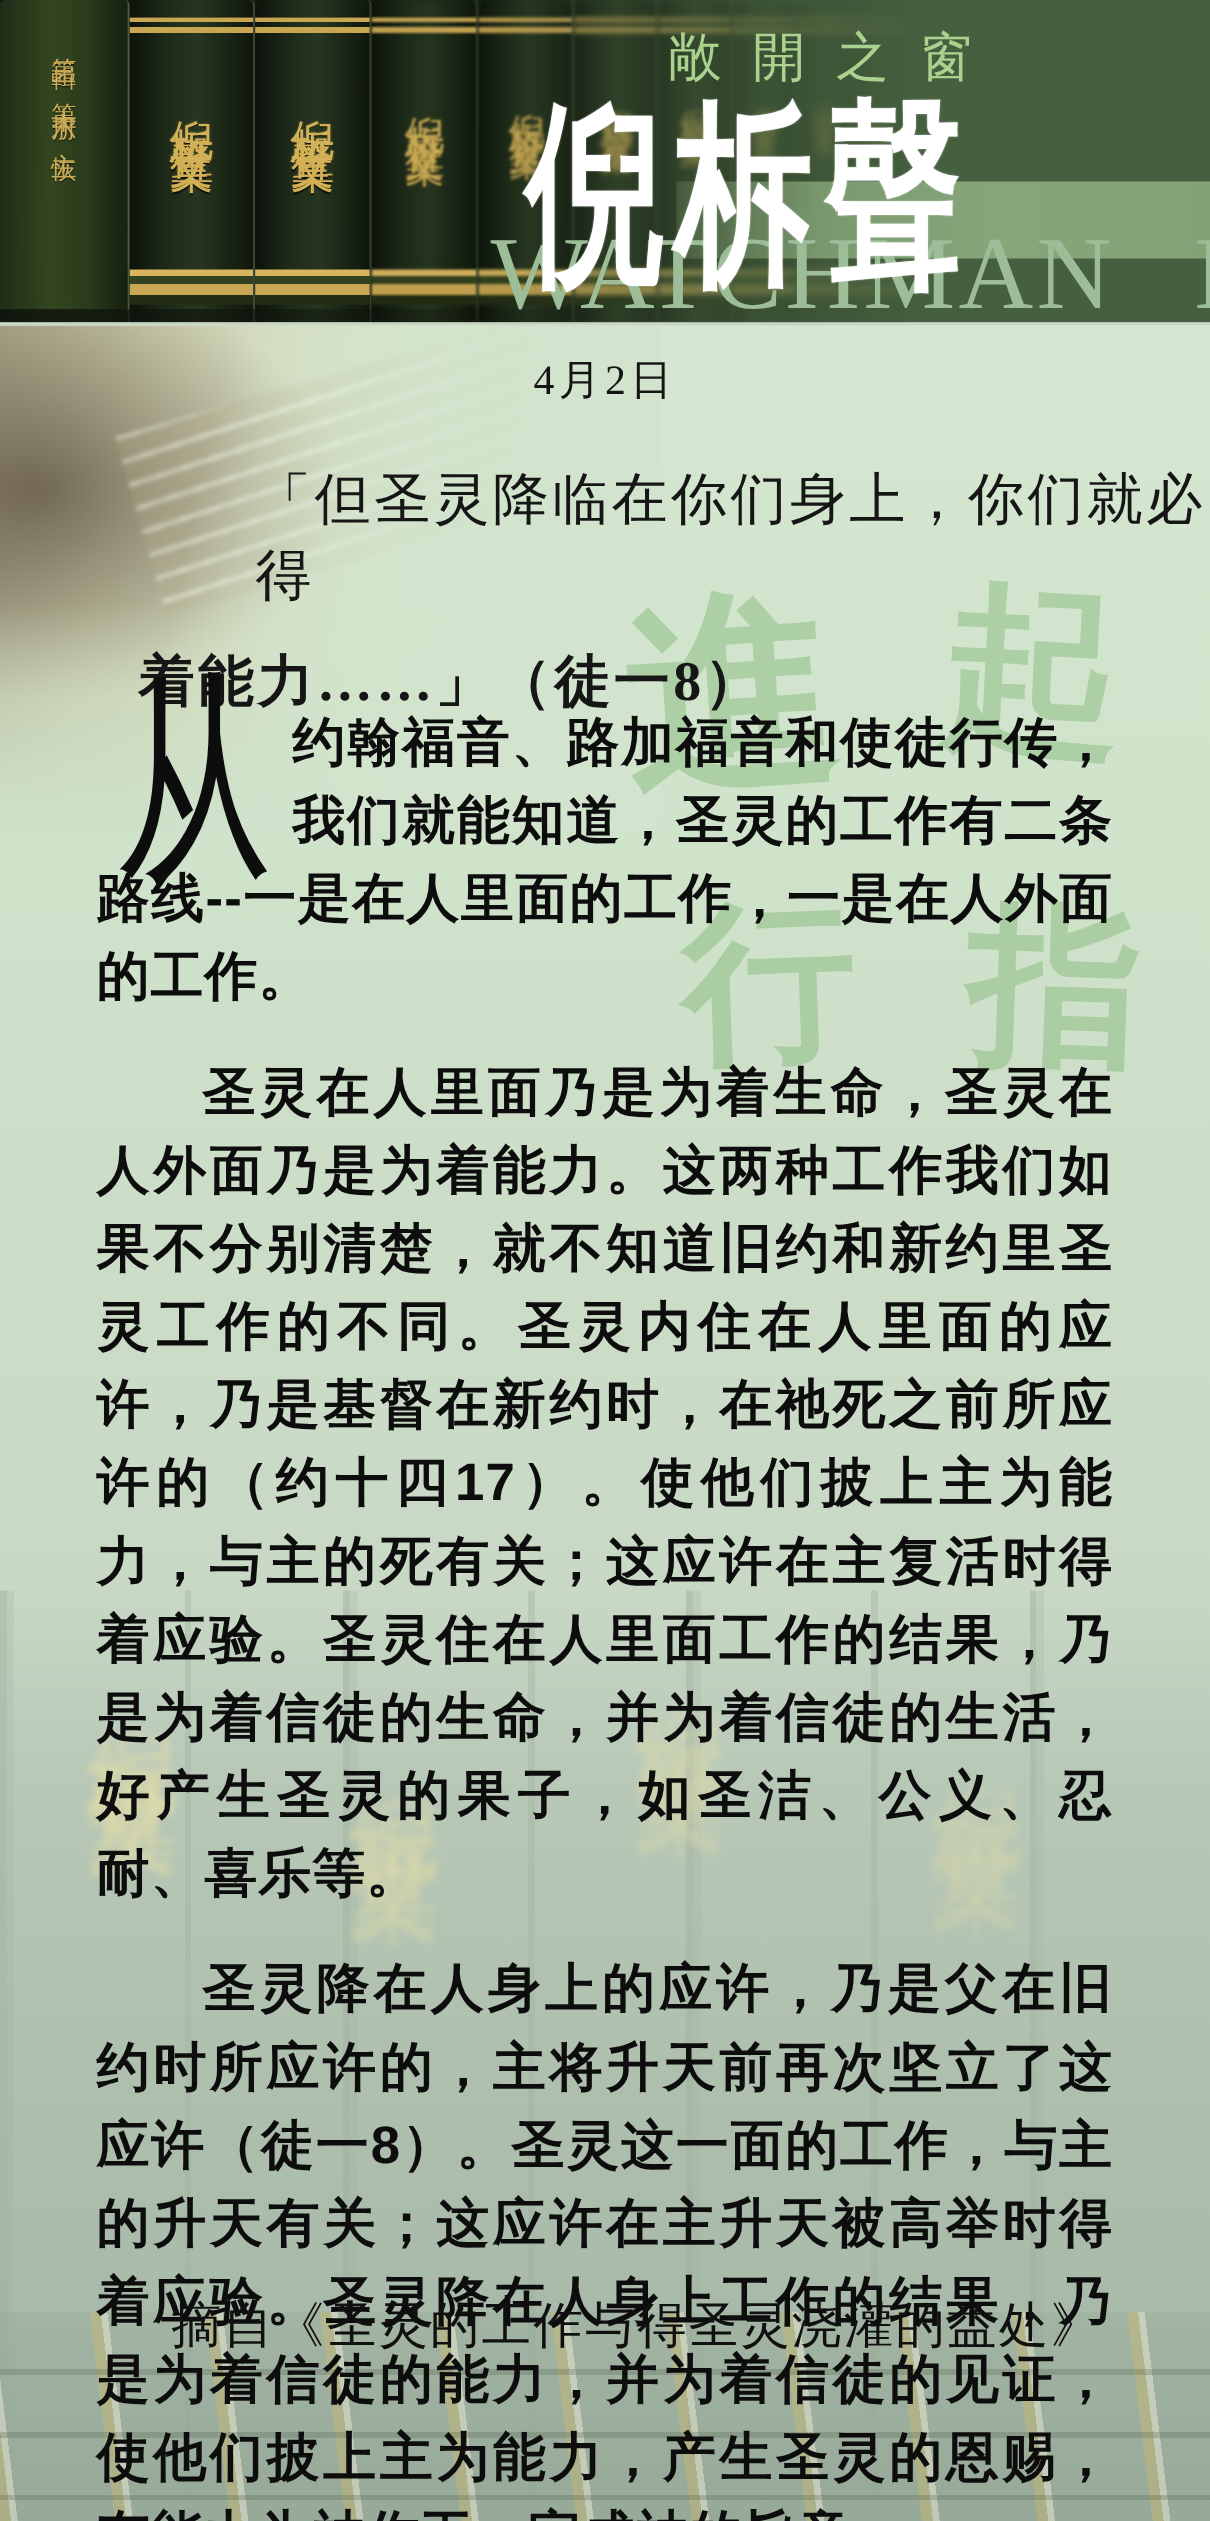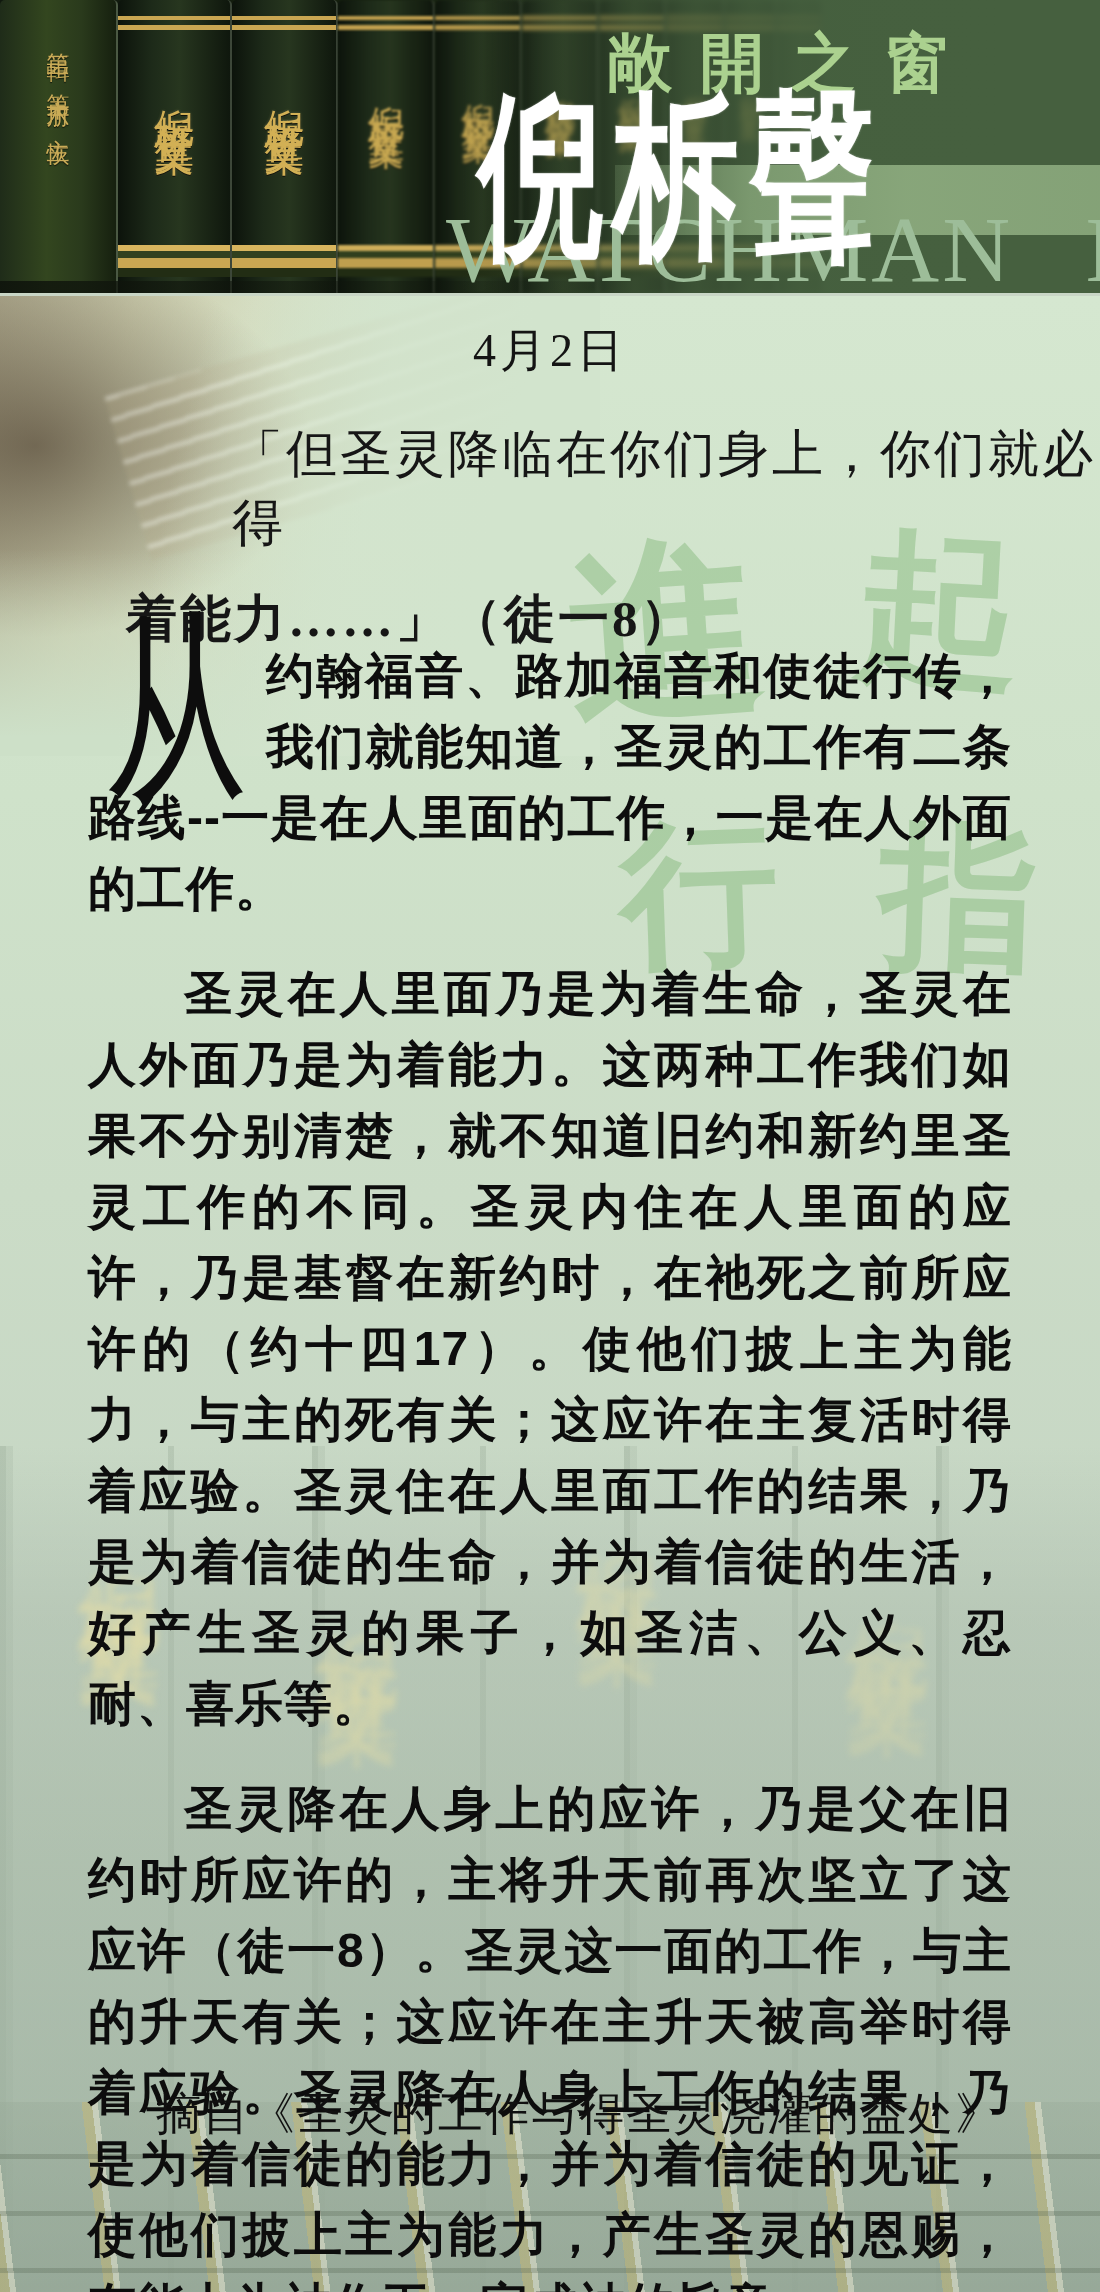--- a/index.html
+++ b/index.html
@@ -22,21 +22,21 @@
         color:#d2b055;font-family:"Liberation Serif","DejaVu Serif",serif;font-size:40px;
         letter-spacing:7px;text-shadow:0 1px 1px rgba(0,0,0,.8),0 0 3px rgba(255,230,160,.25);}
   .sp-e{display:block;margin:34px auto 0;writing-mode:vertical-rl;text-orientation:upright;
         color:#c9ab57;font-family:"Liberation Serif","DejaVu Serif",serif;font-size:23px;
         letter-spacing:4px;text-shadow:0 1px 1px rgba(0,0,0,.7);}
   .shelf-shadow{position:absolute;left:0;bottom:0;width:640px;height:12px;
         background:linear-gradient(90deg,rgba(15,20,12,.9),rgba(15,20,12,0));}
   .banner-shade{position:absolute;inset:0;
         background:linear-gradient(90deg,rgba(70,96,63,0) 42%,rgba(70,96,63,.62) 62%,rgba(70,96,63,.96) 80%,#46603f 92%);}
   .masthead{position:absolute;top:20px;left:608px;width:480px;color:#abd18f;
-        font-family:"Liberation Serif","DejaVu Serif",serif;font-weight:700;font-size:64px;
+        font-family:"Liberation Serif","DejaVu Serif",serif;font-weight:400;font-size:48px;
         letter-spacing:28px;white-space:nowrap;}
   .band{position:absolute;top:165px;left:615px;right:0;height:70px;
         background:linear-gradient(90deg,rgba(132,163,118,.25) 0%,rgba(133,164,120,.85) 28%,rgba(139,169,125,.95) 60%,rgba(139,169,125,.9) 100%);}
   .band-text{position:absolute;top:168px;left:788px;color:#ffffff;font-size:60px;line-height:66px;
         font-weight:700;letter-spacing:7px;white-space:nowrap;}
   .calligraphy{position:absolute;top:58px;left:478px;color:#ffffff;
         font-family:"Liberation Serif","DejaVu Serif",serif;font-weight:700;font-size:160px;
         letter-spacing:14px;white-space:nowrap;transform:scale(.78,1.12);transform-origin:left top;
         text-shadow:0 0 2px rgba(255,255,255,.55);}
   .watchman{position:absolute;bottom:-10px;left:446px;color:#9dbd99;
@@ -68,21 +68,21 @@
   .ghost-col{position:absolute;writing-mode:vertical-rl;text-orientation:upright;
         color:rgba(228,222,168,.5);font-family:"Liberation Serif","DejaVu Serif",serif;
         font-size:84px;letter-spacing:14px;filter:blur(3px);}
   .stackbands{position:absolute;left:0;right:0;bottom:0;height:190px;
         background:
          repeating-linear-gradient(180deg,rgba(0,0,0,0) 0 52px,rgba(82,98,78,.28) 52px 57px),
          repeating-linear-gradient(83deg,rgba(206,186,106,.4) 0 10px,rgba(246,242,220,.45) 10px 16px,rgba(0,0,0,0) 16px 104px),
          linear-gradient(180deg,rgba(150,168,150,.35),rgba(142,160,144,.6));}
 
   .date{position:absolute;top:24px;left:0;width:100%;text-align:center;z-index:5;
-        font-family:"Liberation Serif","DejaVu Serif",serif;font-weight:500;font-size:46px;
+        font-family:"Liberation Serif","DejaVu Serif",serif;font-weight:500;font-size:38px;
         letter-spacing:4px;color:#141414;}
   .verse{position:absolute;top:124px;left:0;width:100%;z-index:5;
         font-family:"Liberation Serif","DejaVu Serif",serif;font-size:51px;color:#161616;}
   .verse-l1{margin:0 0 27px 232px;letter-spacing:3px;}
   .verse-l2{margin:0 12px 0 126px;letter-spacing:3px;font-weight:bold;}
 
   .article{position:absolute;top:344px;left:88px;right:88px;z-index:5;
         font-size:48px;line-height:71px;font-weight:600;color:#0d0d0d;
         text-align:justify;letter-spacing:1px;}
   .article p{margin:0;}

